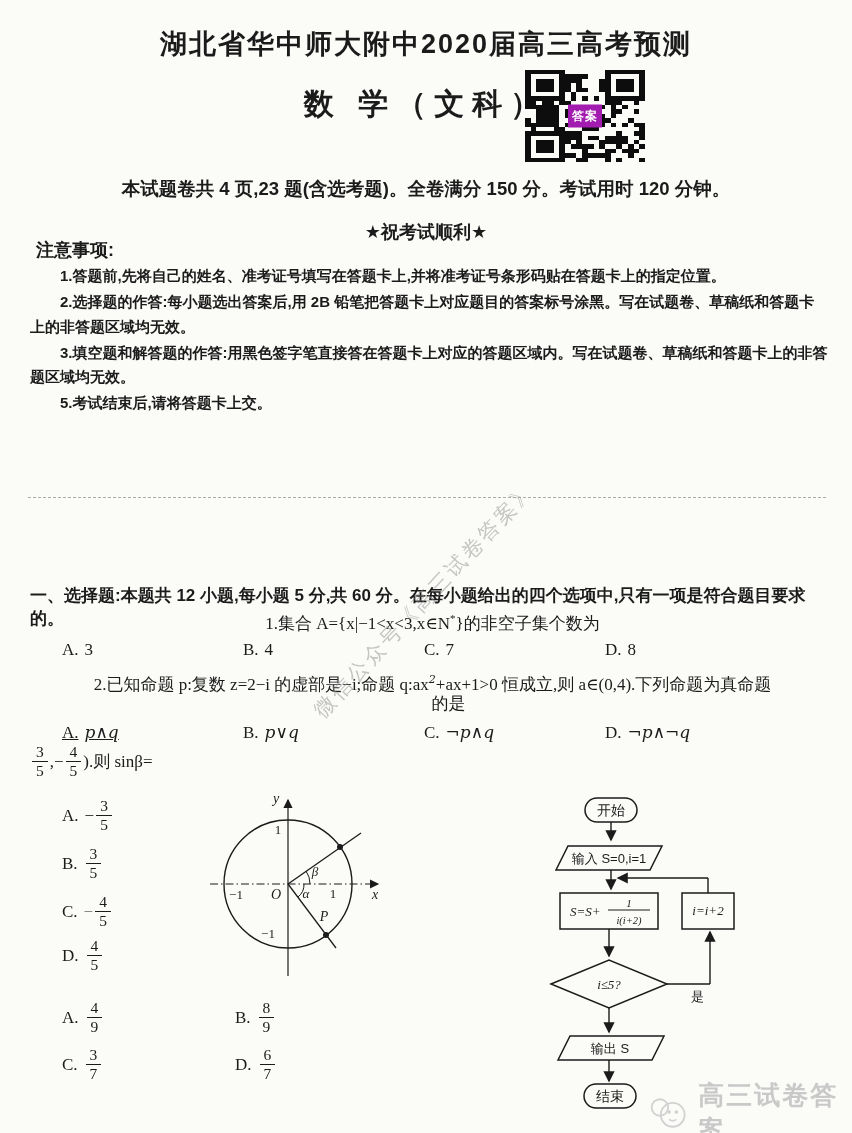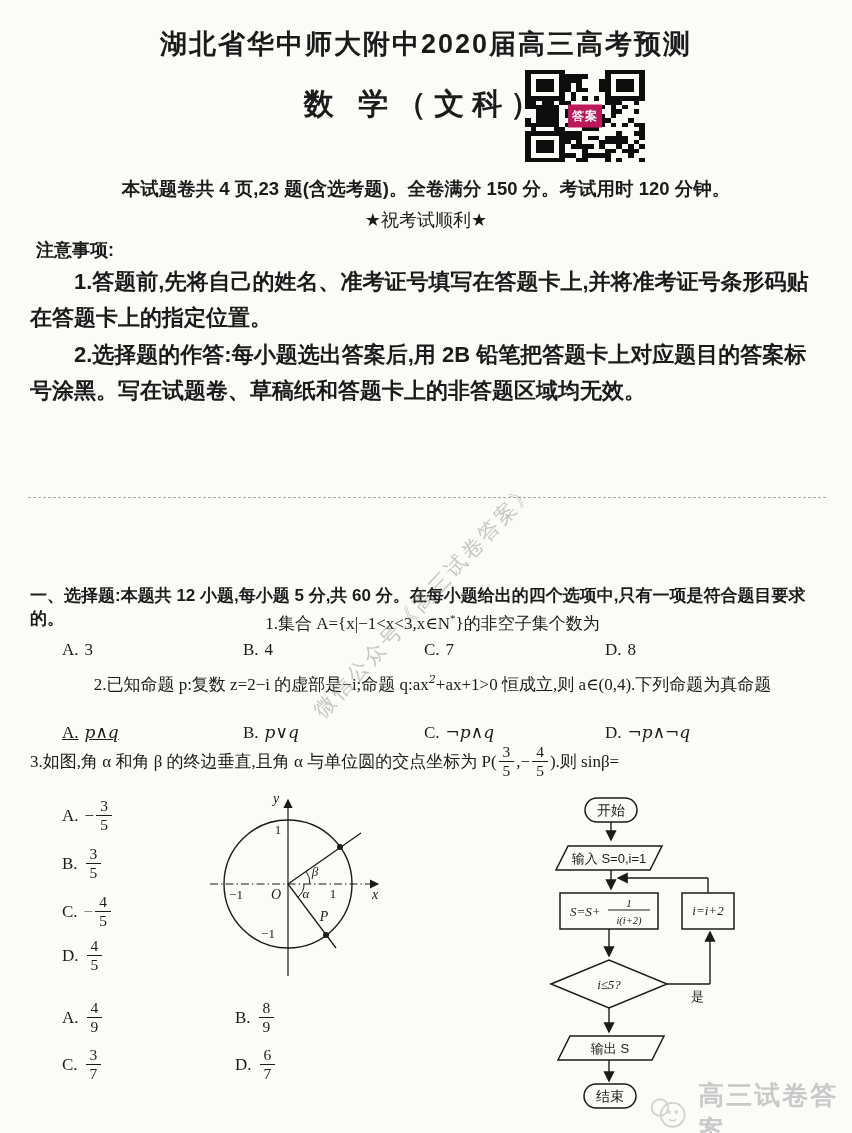--- a/index.html
+++ b/index.html
@@ -4,23 +4,23 @@
 <style>
   html,body{margin:0;padding:0;background:#e8e8e6;}
   .page{position:relative;width:852px;height:1133px;margin:0 auto;background:#fbfbf8;
         color:#1b1b1b;font-family:"Liberation Serif","DejaVu Serif",serif;overflow:hidden;}
   .sans{font-family:"Liberation Sans","DejaVu Sans",sans-serif;}
   .abs{position:absolute;}
   .center{left:0;width:852px;text-align:center;}
   .title1{top:26px;font-size:27px;font-weight:700;letter-spacing:2px;}
   .title2{top:84px;font-size:30px;font-weight:700;letter-spacing:8px;}
   .summary{top:176px;font-size:18.5px;font-weight:700;}
-  .wish{top:208px;font-size:18px;font-weight:400;}
+  .wish{top:220px;font-size:18px;font-weight:700;}
   .notice-head{left:36px;top:238px;font-size:18px;font-weight:700;}
-  .notice{left:30px;top:264px;width:798px;font-size:22px;font-weight:600;line-height:1.62;}
+  .notice{left:30px;top:264px;width:798px;font-size:15px;font-weight:600;line-height:1.62;}
   .notice p{margin:0 0 2px 0;text-indent:2em;}
   .sepline{left:28px;top:497px;width:798px;border-top:1px dashed #8a8a8a;opacity:.7;}
   .sect{left:30px;top:584px;width:805px;font-size:17px;font-weight:700;}
   .stem{left:30px;width:805px;font-size:17px;text-align:center;}
   .q1stem{top:612px;}
   .q2stem{top:661px;margin-top:12px;}
   .q2stem2{top:692px;left:46px;}
   .q3stem{top:744px;display:flex;align-items:center;}
   .q4stem{top:972px;}
   .optrow{position:absolute;font-size:17px;}
@@ -30,21 +30,21 @@
         vertical-align:middle;font-size:15.5px;margin:0 2px;}
   .frac .num{border-bottom:1.3px solid #1b1b1b;padding:0 4px 1px;}
   .frac .den{padding-top:1px;}
   .opt-v{position:absolute;left:62px;font-size:17px;display:flex;align-items:center;}
   sup{font-size:11px;}
   .qr{position:absolute;left:525px;top:70px;width:120px;height:92px;}
   .qr-grid{display:grid;grid-template-columns:repeat(21,1fr);grid-template-rows:repeat(21,1fr);
            width:120px;height:92px;}
   .qr-grid div.b{background:#0d0d0d;}
   .qr-center{position:absolute;left:50%;top:50%;transform:translate(-50%,-50%);
-             background:#be185d;color:#fff;font-size:12px;font-weight:700;padding:3px 4px;
+             background:#a21caf;color:#fff;font-size:12px;font-weight:700;padding:3px 4px;
              font-family:"Liberation Sans",sans-serif;letter-spacing:1px;}
   .wm-diag{left:318px;top:700px;font-size:21px;color:#8f8f8f;opacity:.5;white-space:nowrap;
            transform:rotate(-47deg);transform-origin:left center;letter-spacing:3px;z-index:5;
            pointer-events:none;}
   .wm-foot{left:648px;top:1078px;display:flex;align-items:center;gap:10px;color:#c9c9c9;}
   .wm-foot .txt{font-size:26px;font-weight:700;letter-spacing:2px;}
   svg text{fill:#1b1b1b;}
   .fcchinese{font-family:"Liberation Sans","DejaVu Sans",sans-serif;}
 </style>
 </head>
@@ -501,42 +501,44 @@
       </div>
     <span class="qr-center">答案</span>
   </div>
 
   <div class="abs center summary sans">本试题卷共 4 页,23 题(含选考题)。全卷满分 150 分。考试用时 120 分钟。</div>
   <div class="abs center wish sans">★祝考试顺利★</div>
   <div class="abs notice-head sans">注意事项:</div>
   <div class="abs notice sans">
     <p>1.答题前,先将自己的姓名、准考证号填写在答题卡上,并将准考证号条形码贴在答题卡上的指定位置。</p>
     <p>2.选择题的作答:每小题选出答案后,用 2B 铅笔把答题卡上对应题目的答案标号涂黑。写在试题卷、草稿纸和答题卡上的非答题区域均无效。</p>
+    <p>3.填空题和解答题的作答:用黑色签字笔直接答在答题卡上对应的答题区域内。写在试题卷、草稿纸和答题卡上的非答题区域均无效。</p>
+    <p>5.考试结束后,请将答题卡上交。</p>
   </div>
 
   <div class="abs sepline"></div>
 
   <div class="abs wm-diag sans">微信公众号《高三试卷答案》</div>
 
   <div class="abs sect sans">一、选择题:本题共 12 小题,每小题 5 分,共 60 分。在每小题给出的四个选项中,只有一项是符合题目要求的。</div>
 
   <div class="abs stem q1stem"><span>1.集合 A={x|−1&lt;x&lt;3,x∈N</span><sup>*</sup><span>}的非空子集个数为</span></div>
   <div class="optrow" style="left:62px;top:640px;"><span class="olabel">A.</span><span>3</span></div>
   <div class="optrow" style="left:243px;top:640px;"><span class="olabel">B.</span><span>4</span></div>
   <div class="optrow" style="left:424px;top:640px;"><span class="olabel">C.</span><span>7</span></div>
   <div class="optrow" style="left:605px;top:640px;"><span class="olabel">D.</span><span>8</span></div>
 
   <div class="abs stem q2stem"><span>2.已知命题 p:复数 z=2−i 的虚部是−i;命题 q:ax</span><sup class="math">2</sup><span>+ax+1&gt;0 恒成立,则 a∈(0,4).下列命题为真命题</span></div>
+  <div class="abs stem q2stem2">的是</div>
   <div class="optrow" style="left:62px;top:722px;text-decoration:underline;"><span class="olabel">A.</span><span class="math">p∧q</span></div>
   <div class="optrow" style="left:243px;top:722px;"><span class="olabel">B.</span><span class="math">p∨q</span></div>
   <div class="optrow" style="left:424px;top:722px;"><span class="olabel">C.</span><span class="math">¬p∧q</span></div>
   <div class="optrow" style="left:605px;top:722px;"><span class="olabel">D.</span><span class="math">¬p∧¬q</span></div>
 
   <div class="abs stem q3stem">
-    <span>3.如图,角 α 和角 β 的终边垂直,且角 α 与单位圆的交点坐标为 P(</span>
     <span class="frac">
         <span class="num">3</span>
         <span class="den">5</span>
       </span>
     <span>,−</span>
     <span class="frac">
         <span class="num">4</span>
         <span class="den">5</span>
       </span>
     <span>).则 sinβ=</span>

